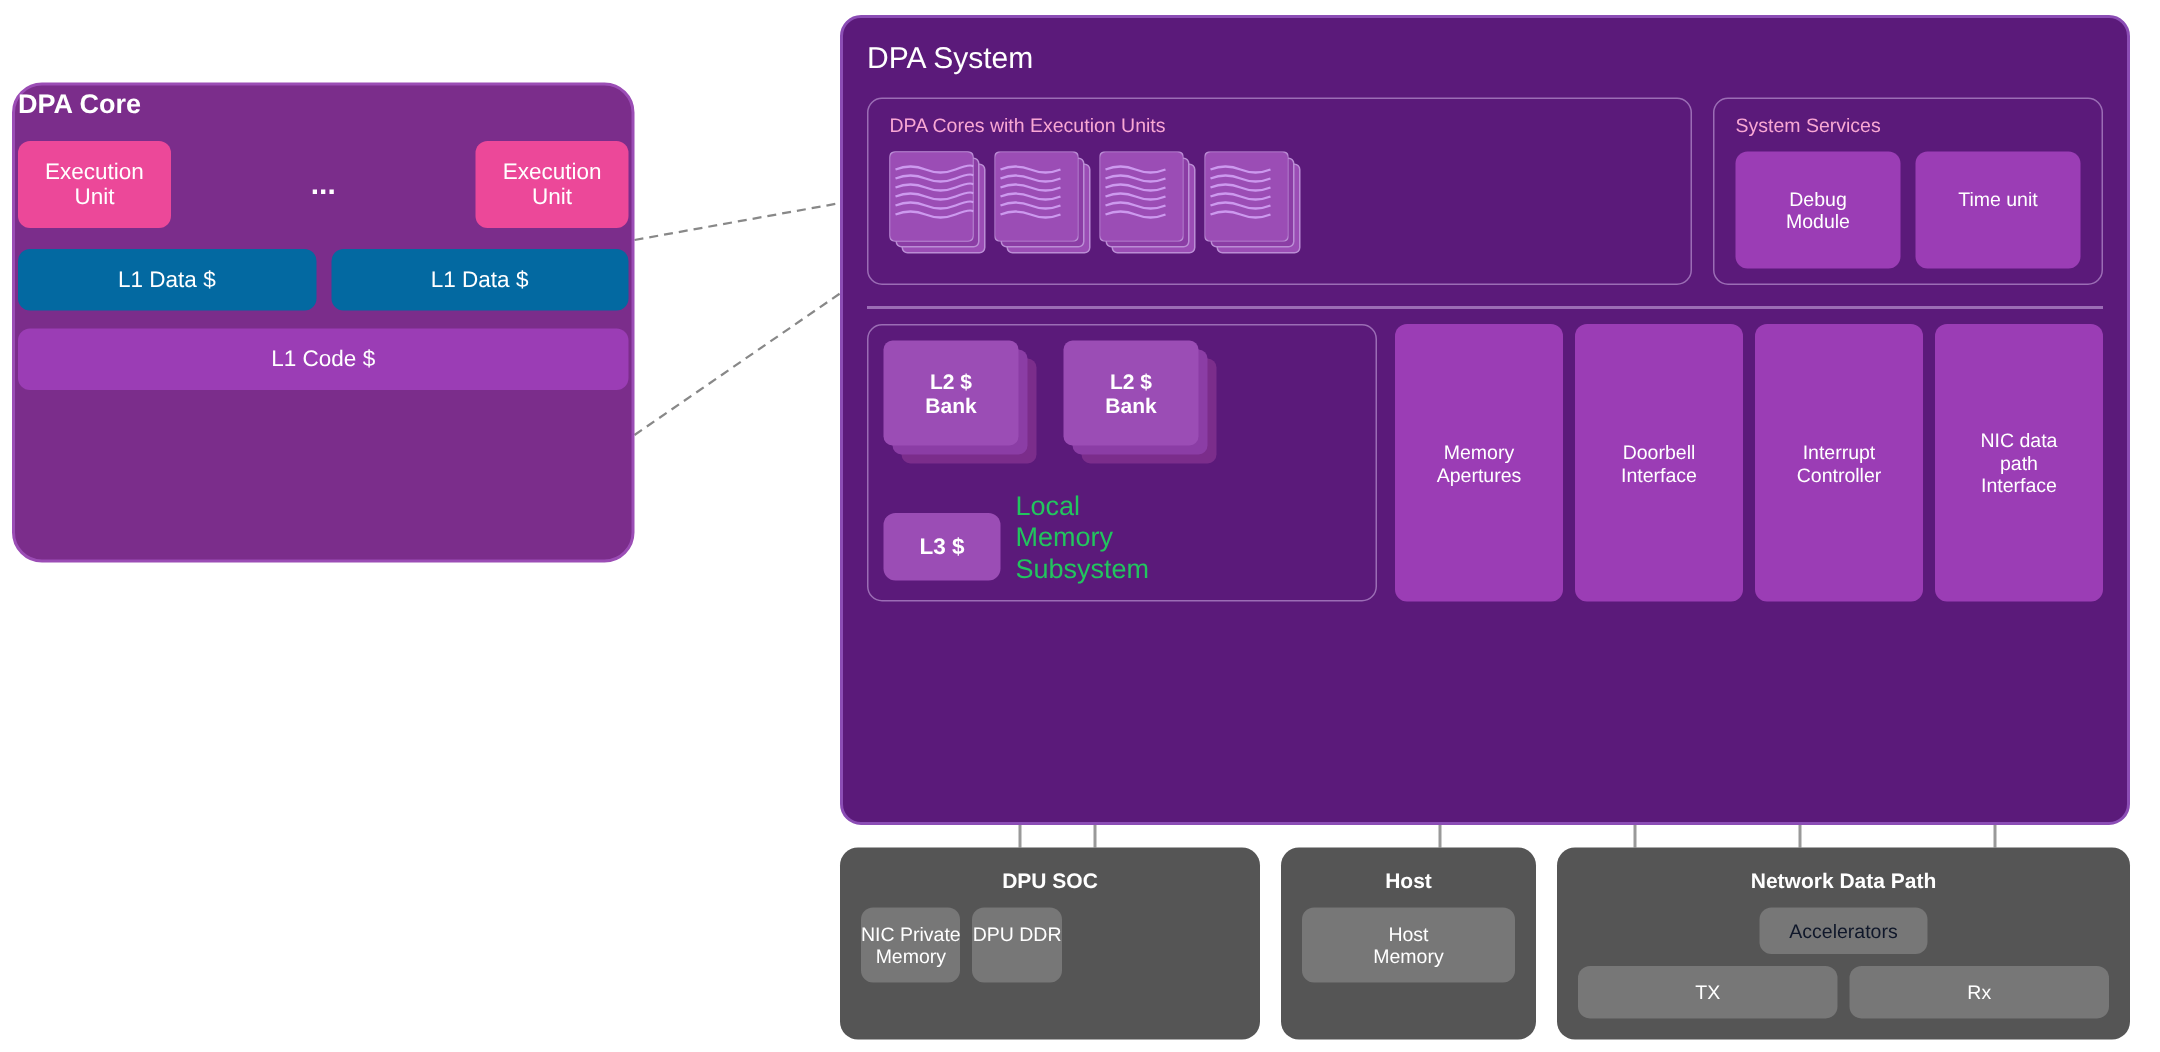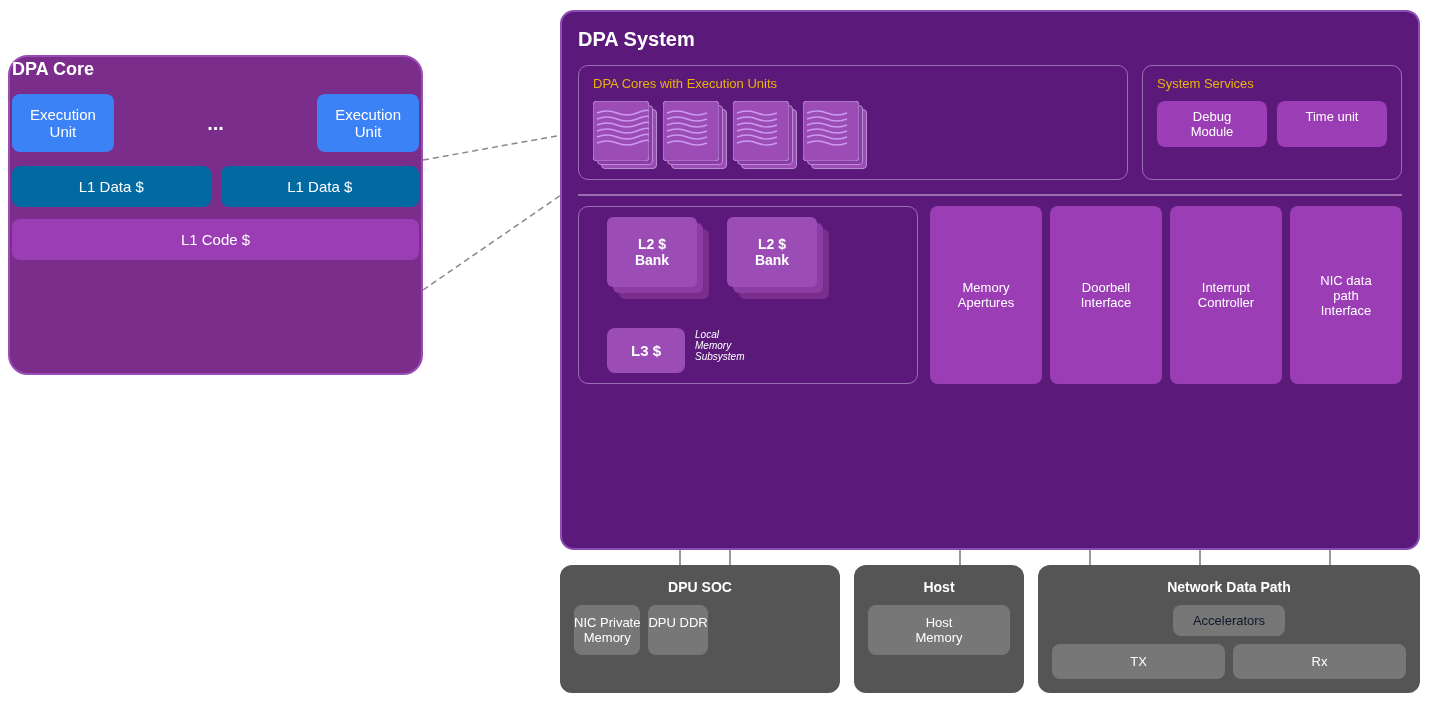--- a/index.html
+++ b/index.html
@@ -40,21 +40,21 @@
     }
 
     .exec-units-row {
       display: flex;
       align-items: center;
       gap: 10px;
       margin-bottom: 14px;
     }
 
     .exec-unit-box {
-      background: #3b82f6;
+      background: #ec4899;
       color: white;
       border-radius: 8px;
       padding: 12px 18px;
       font-size: 15px;
       text-align: center;
       min-width: 100px;
     }
 
     .dots-label {
       color: white;
@@ -108,41 +108,41 @@
       height: 540px;
       background: #5B1A7A;
       border-radius: 14px;
       padding: 16px;
       border: 2px solid #8B4DB5;
     }
 
     .dpa-system-title {
       color: white;
       font-size: 20px;
-      font-weight: bold;
+      font-weight: normal;
       margin-bottom: 14px;
     }
 
     
     .dpa-system-top {
       display: flex;
       gap: 14px;
       margin-bottom: 14px;
     }
 
     
     .dpa-cores-inner {
       border: 1.5px solid #9B6DB5;
       border-radius: 10px;
       padding: 10px 14px;
       flex: 1;
     }
 
     .inner-title {
-      color: #eab308;
+      color: #f9a8d4;
       font-size: 13px;
       margin-bottom: 10px;
     }
 
     .cores-icons-row {
       display: flex;
       gap: 8px;
       align-items: flex-end;
     }
 
@@ -176,31 +176,31 @@
     .services-row {
       display: flex;
       gap: 10px;
       margin-top: 8px;
     }
 
     .service-box {
       background: #9B3DB5;
       color: white;
       border-radius: 8px;
-      padding: 8px 10px;
+      padding: 24px 10px;
       font-size: 13px;
       text-align: center;
       flex: 1;
     }
 
     
     .local-memory-box {
       border: 1.5px solid #9B6DB5;
       border-radius: 10px;
-      padding: 10px 28px;
+      padding: 10px 10px;
       width: 340px;
       position: relative;
     }
 
     .interface-box {
       background: #9B3DB5;
       color: white;
       border-radius: 8px;
       padding: 12px 8px;
       font-size: 13px;
@@ -415,21 +415,21 @@
           </div>
 
           <div style="position:relative; width:110px; height:90px;">
             <div style="position:absolute; top:12px; left:12px; width:90px; height:70px; background:#7B2D8B; border-radius:6px;"></div>
             <div style="position:absolute; top:6px; left:6px; width:90px; height:70px; background:#8B3DA5; border-radius:6px;"></div>
             <div style="position:absolute; top:0; left:0; width:90px; height:70px; background:#9B4DB5; border-radius:6px; display:flex; align-items:center; justify-content:center; color:white; font-size:14px; font-weight:bold; text-align:center;">L2 $<br>Bank</div>
           </div>
         </div>
         <div style="display:flex; gap:10px; align-items:center;">
           <div style="background:#9B4DB5; color:white; border-radius:8px; padding:14px 24px; font-size:15px; font-weight:bold; text-align:center;margin-top:11px;">L3 $</div>
-          <div style="color:#ffffff; font-size:10px;font-style:italic;">Local<br>Memory<br>Subsystem</div>
+          <div style="color:#22c55e; font-size:18px;">Local<br>Memory<br>Subsystem</div>
         </div>
       </div>
 
       <div style="display:flex; gap:8px; flex:1; align-self:stretch;">
         <div class="interface-box">Memory<br>Apertures</div>
         <div class="interface-box">Doorbell<br>Interface</div>
         <div class="interface-box">Interrupt<br>Controller</div>
         <div class="interface-box">NIC data<br>path<br>Interface</div>
       </div>
 

